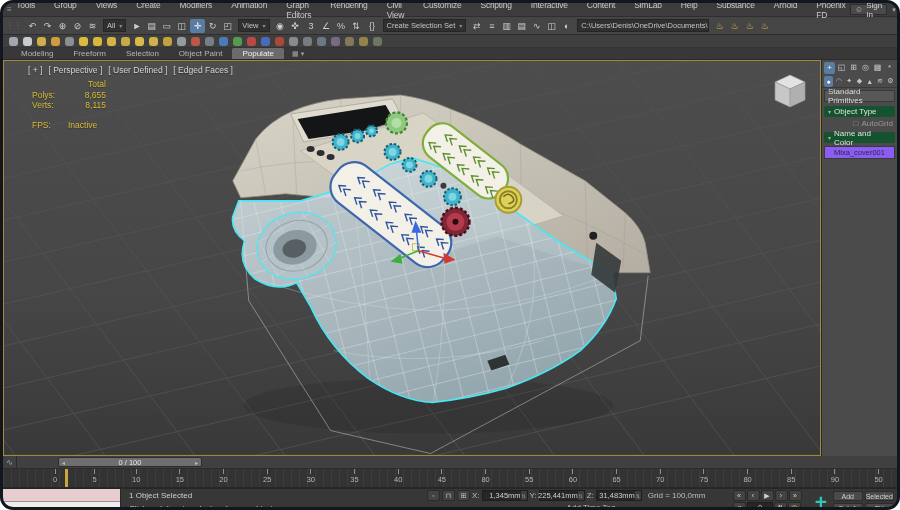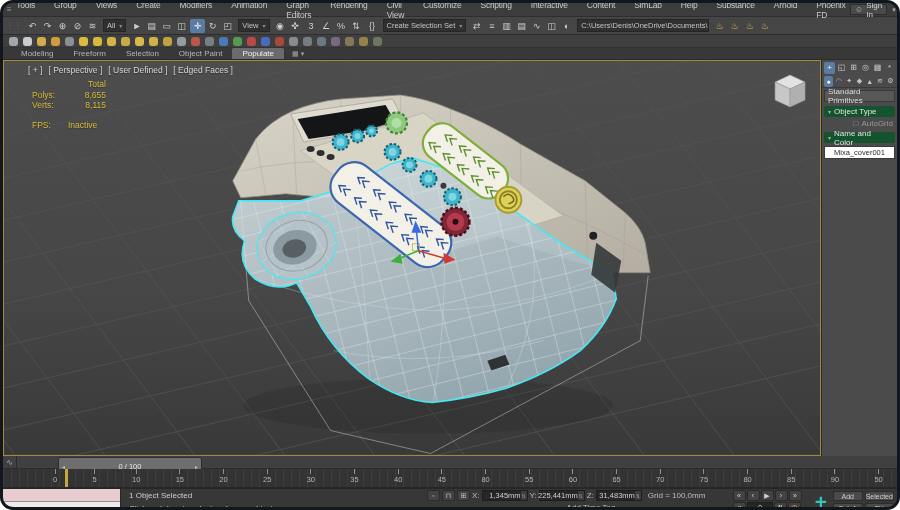--- a/index.html
+++ b/index.html
@@ -52,27 +52,27 @@
   .cp-cat{width:10px;height:11px;display:flex;align-items:center;justify-content:center;color:#c4c4c4;font-size:7px;border-radius:2px;}
   .cp-cat.active{background:#5a7ca3;color:#fff;}
   .cp-drop{margin:2px 2px;height:12px;background:#585858;border:1px solid #383838;display:flex;align-items:center;padding:0 3px;color:#ddd;}
   .cp-roll{margin:2px 2px 1px;height:11px;background:#14532d;border-radius:2px;display:flex;align-items:center;padding:0 4px;color:#e2e2e2;gap:3px;}
   .cp-roll .arr{font-size:6px;color:#aaa;}
   .cp-autogrid{display:flex;align-items:center;justify-content:flex-end;gap:3px;color:#9a9a9a;padding:1px 4px 2px;}
   .cp-btnrow{display:flex;justify-content:flex-end;}
   .cp-btncol{display:flex;flex-direction:column;gap:2px;padding:0 0 2px;width:46px;}
   .cp-btncol2{display:flex;flex-direction:column;gap:2px;padding:0 0 2px;width:8px;overflow:hidden;margin-left:2px;}
   .cp-btn{height:11px;background:#5d5d5d;border:1px solid #3a3a3a;border-radius:2px;color:#dcdcdc;display:flex;align-items:center;justify-content:center;}
-  .cp-name{margin:2px 2px;height:13px;background:#ffffff;border:1px solid #3a3a3a;color:#2b2b2b;display:flex;align-items:center;justify-content:center;font-size:7.5px;}
+  .cp-name{margin:2px 2px;height:13px;background:#8b5cf6;border:1px solid #3a3a3a;color:#2b2b2b;display:flex;align-items:center;justify-content:center;font-size:7.5px;}
   
   .timeline{background:#3a3a3a;}
   .tl-top{position:relative;height:13px;background:#404040;border-bottom:1px solid #2c2c2c;display:flex;}
   .tl-left{width:14px;border-right:1px solid #2c2c2c;color:#9fb7c9;font-size:8px;display:flex;align-items:center;justify-content:center;}
   .tl-handle{position:absolute;left:55px;top:1px;width:144px;height:10px;background:#6e6e6e;border:1px solid #2d2d2d;border-radius:2px;
-    display:flex;align-items:center;justify-content:space-between;font-size:7.5px;color:#e6e6e6;padding:8px 3px;}
+    display:flex;align-items:center;justify-content:space-between;font-size:7.5px;color:#e6e6e6;padding:0 3px;}
   .tl-handle .harr{font-size:6px;color:#bdbdbd;}
   .tl-ruler{position:relative;height:19px;background:#333;border-bottom:1px solid #272727;
     background-image:repeating-linear-gradient(90deg,#3d3d3d 0 1px,#333 1px 8px);}
   .tl-marker{position:absolute;left:62px;top:0;width:3px;height:100%;background:#c8a63c;}
   .ticks{position:absolute;left:50px;right:14px;top:0;height:100%;display:flex;justify-content:space-between;}
   .tick{display:flex;flex-direction:column;align-items:center;font-size:7.5px;color:#b5b5b5;}
   .tick i{width:1px;height:5px;background:#8f8f8f;}
   .tick span{margin-top:1px;}
   
   .statusbar{height:27px;background:#373737;border-top:1px solid #262626;display:flex;font-size:8px;}

